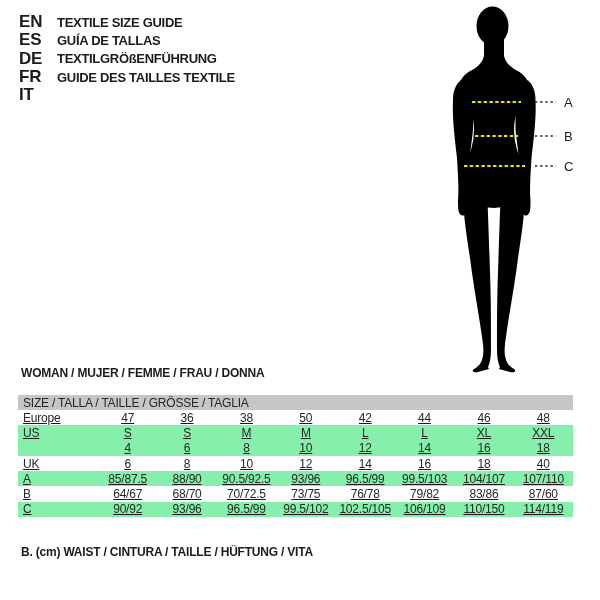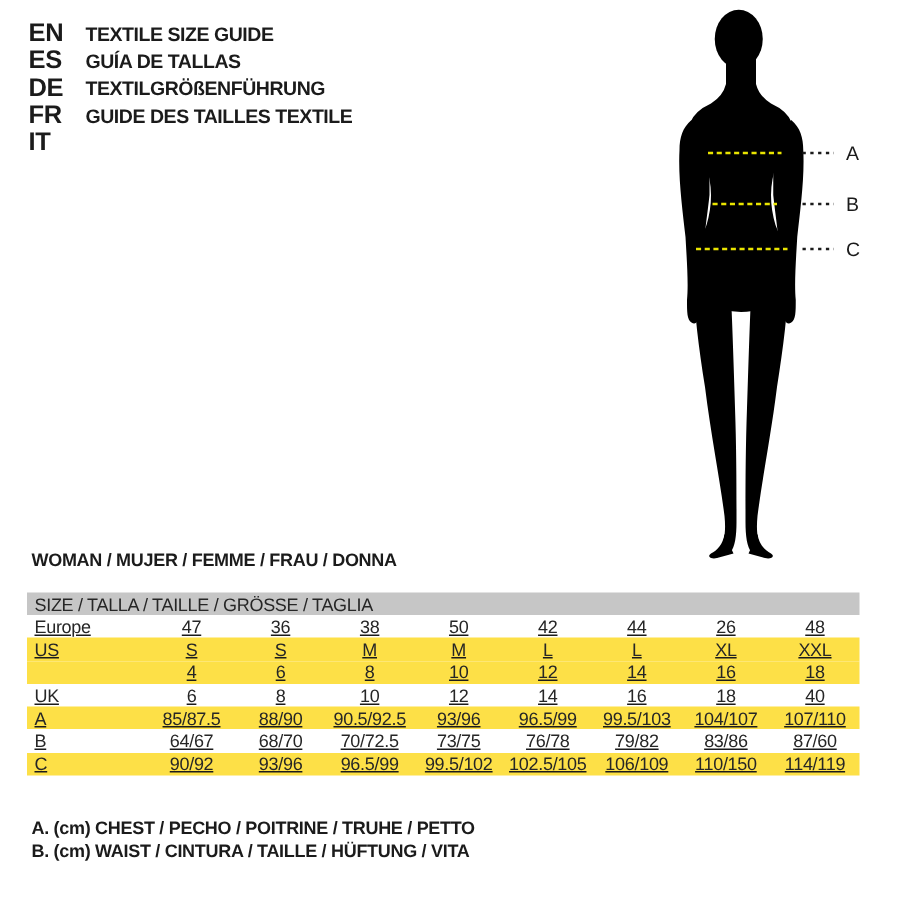--- a/index.html
+++ b/index.html
@@ -15,21 +15,21 @@
   
   .figure{position:absolute;left:430px;top:0;width:170px;height:380px;}
   .figure svg{display:block;}
   .marker-label{font-family:"Liberation Sans","DejaVu Sans",sans-serif;font-size:13px;fill:#1b1b1b;}
   
   .woman-title{position:absolute;left:21px;top:366px;font-size:12px;font-weight:700;letter-spacing:-0.2px;}
   
   .size-table{position:absolute;left:18px;top:395px;width:555px;font-size:12px;letter-spacing:-0.2px;}
   .t-header{height:15px;background:#c6c6c6;display:flex;align-items:center;padding-left:5px;color:#262626;}
   .t-row{height:15.3px;display:flex;align-items:center;text-decoration:underline;}
-  .t-row.shade{background:#fde047;}
+  .t-row.shade{background:#86efac;}
   .t-label{width:80px;padding-left:5px;box-sizing:border-box;color:#262626;}
   .t-cell{flex:1;text-align:center;color:#262626;}
   
   .legend{position:absolute;left:21px;top:545px;}
   .legend-line{height:15.4px;line-height:15.4px;font-size:12px;font-weight:700;letter-spacing:-0.2px;white-space:nowrap;}
 </style>
 </head>
 <body>
 
 <div id="canvas">
@@ -109,21 +109,21 @@
     <div class="t-header">SIZE / TALLA / TAILLE / GRÖSSE / TAGLIA</div>
 
     <div class="t-row">
       <div class="t-label">Europe</div>
       <div class="t-cell">47</div>
       <div class="t-cell">36</div>
       <div class="t-cell">38</div>
       <div class="t-cell">50</div>
       <div class="t-cell">42</div>
       <div class="t-cell">44</div>
-      <div class="t-cell">26</div>
+      <div class="t-cell">46</div>
       <div class="t-cell">48</div>
     </div>
 
     <div class="t-row shade">
       <div class="t-label">US</div>
       <div class="t-cell">S</div>
       <div class="t-cell">S</div>
       <div class="t-cell">M</div>
       <div class="t-cell">M</div>
       <div class="t-cell">L</div>
@@ -187,17 +187,16 @@
       <div class="t-cell">96.5/99</div>
       <div class="t-cell">99.5/102</div>
       <div class="t-cell">102.5/105</div>
       <div class="t-cell">106/109</div>
       <div class="t-cell">110/150</div>
       <div class="t-cell">114/119</div>
     </div>
   </div>
 
   <div class="legend">
-    <div class="legend-line">A. (cm) CHEST / PECHO / POITRINE / TRUHE / PETTO</div>
     <div class="legend-line">B. (cm) WAIST / CINTURA / TAILLE / HÜFTUNG / VITA</div>
   </div>
 
 </div>
 
 </body></html>

